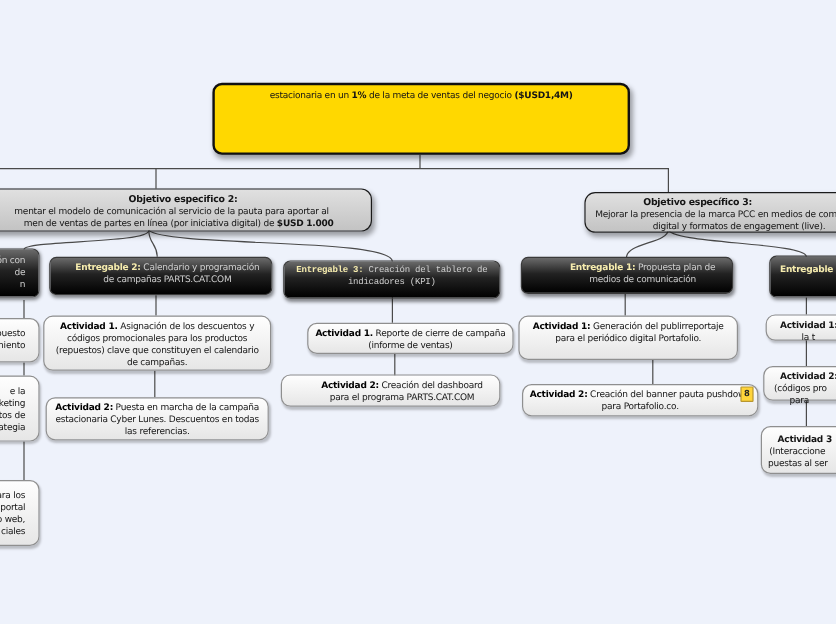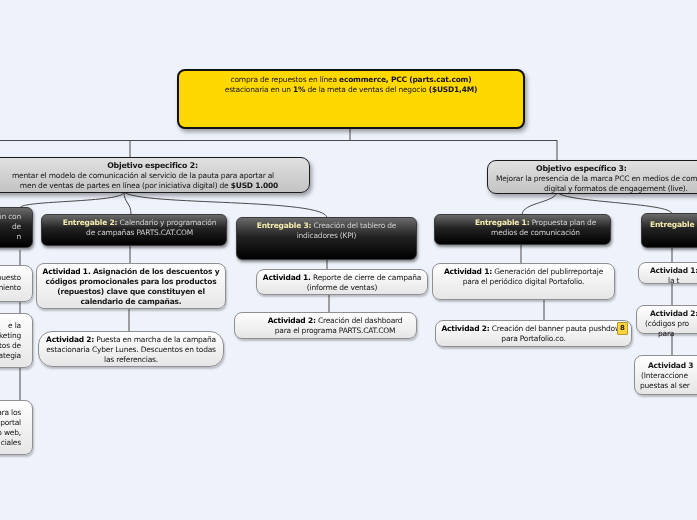--- a/index.html
+++ b/index.html
@@ -73,21 +73,20 @@
   <path d="M544,300 V320"></path>
   <path d="M672,248 V262"></path>
   <path d="M672,283 V305"></path>
   <path d="M672,333 V355"></path>
   <path d="M20,250 V265"></path>
   <path d="M20,302 V313"></path>
   <path d="M20,368 V400"></path>
 </svg>
 
 <div class="node root" style="left:177px;top:69px;width:348px;height:60px;">
-  <div class="nowrap"><span>compra de repuestos en línea </span><b>ecommerce, PCC (parts.cat.com)</b></div>
   <div class="nowrap"><span>estacionaria en un </span><b>1%</b><span> de la meta de ventas del negocio </span><b>($USD1,4M)</b></div>
 </div>
 
 <div class="node obj" style="left:-75px;top:157px;width:385px;height:36px;">
   <div class="title" style="text-align:center;padding-left:70px;">Objetivo especifico 2:</div>
   <div class="nowrap" style="text-align:right;padding-right:27px;">mentar el modelo de comunicación al servicio de la pauta para aportar al</div>
   <div class="nowrap" style="text-align:right;padding-right:23px;"><span>men de ventas de partes en línea (por iniciativa digital) de </span><b>$USD 1.000</b></div>
 </div>
 
 <div class="node obj" style="left:487px;top:160px;width:292px;height:34px;">
@@ -119,31 +118,31 @@
   <div>portal</div>
   <div>o web,</div>
   <div>ciales</div>
 </div>
 
 <div class="node ent" style="left:41px;top:214px;width:186px;height:32px;padding-left:16px;">
   <b>Entregable 2:</b>
   <span>Calendario y programación de campañas PARTS.CAT.COM</span>
 </div>
 
-<div class="node act" style="left:36px;top:263px;width:190px;height:46px;font-weight:bold;">
+<div class="node act" style="left:36px;top:263px;width:190px;height:46px;">
   <b>Actividad 1.</b>
   <span>Asignación de los descuentos y códigos promocionales para los productos (repuestos) clave que constituyen el calendario de campañas.</span>
 </div>
 
-<div class="node act" style="left:38px;top:331px;width:186px;height:36px;border-radius:14px;">
+<div class="node act" style="left:38px;top:331px;width:186px;height:36px;">
   <b>Actividad 2:</b>
   <span>Puesta en marcha de la campaña estacionaria Cyber Lunes. Descuentos en todas las referencias.</span>
 </div>
 
-<div class="node ent" style="left:236px;top:217px;width:181px;height:43px;">
+<div class="node ent" style="left:236px;top:217px;width:181px;height:32px;font-family:Liberation Mono, monospace;">
   <b>Entregable 3:</b>
   <span>Creación del tablero de indicadores (KPI)</span>
 </div>
 
 <div class="node act" style="left:237px;top:269px;width:172px;height:26px;margin-left:19px;">
   <b>Actividad 1.</b>
   <span>Reporte de cierre de campaña (informe de ventas)</span>
 </div>
 
 <div class="node act" style="left:234px;top:312px;width:183px;height:27px;padding-left:24px;">

